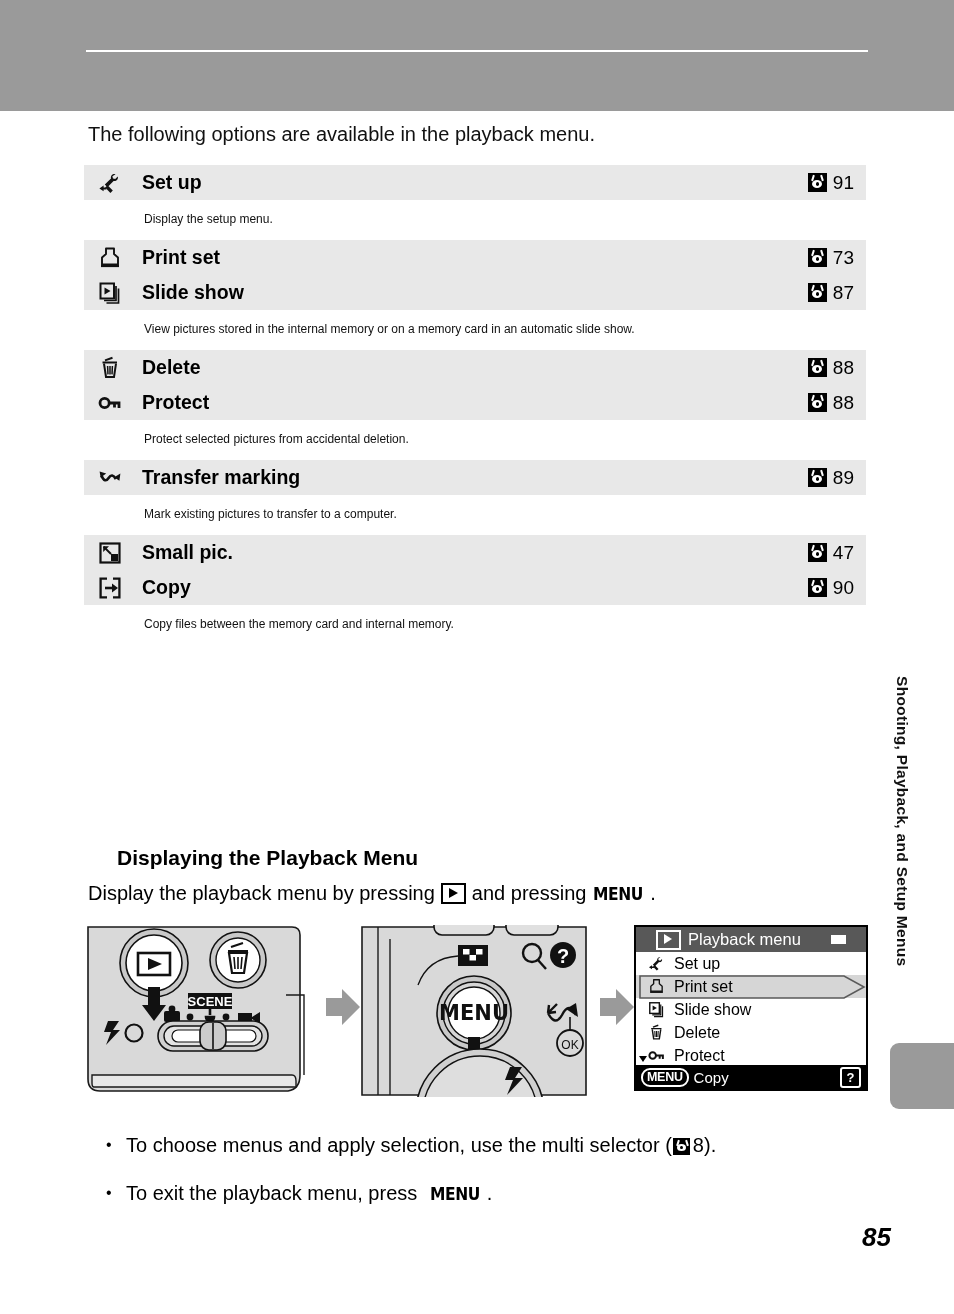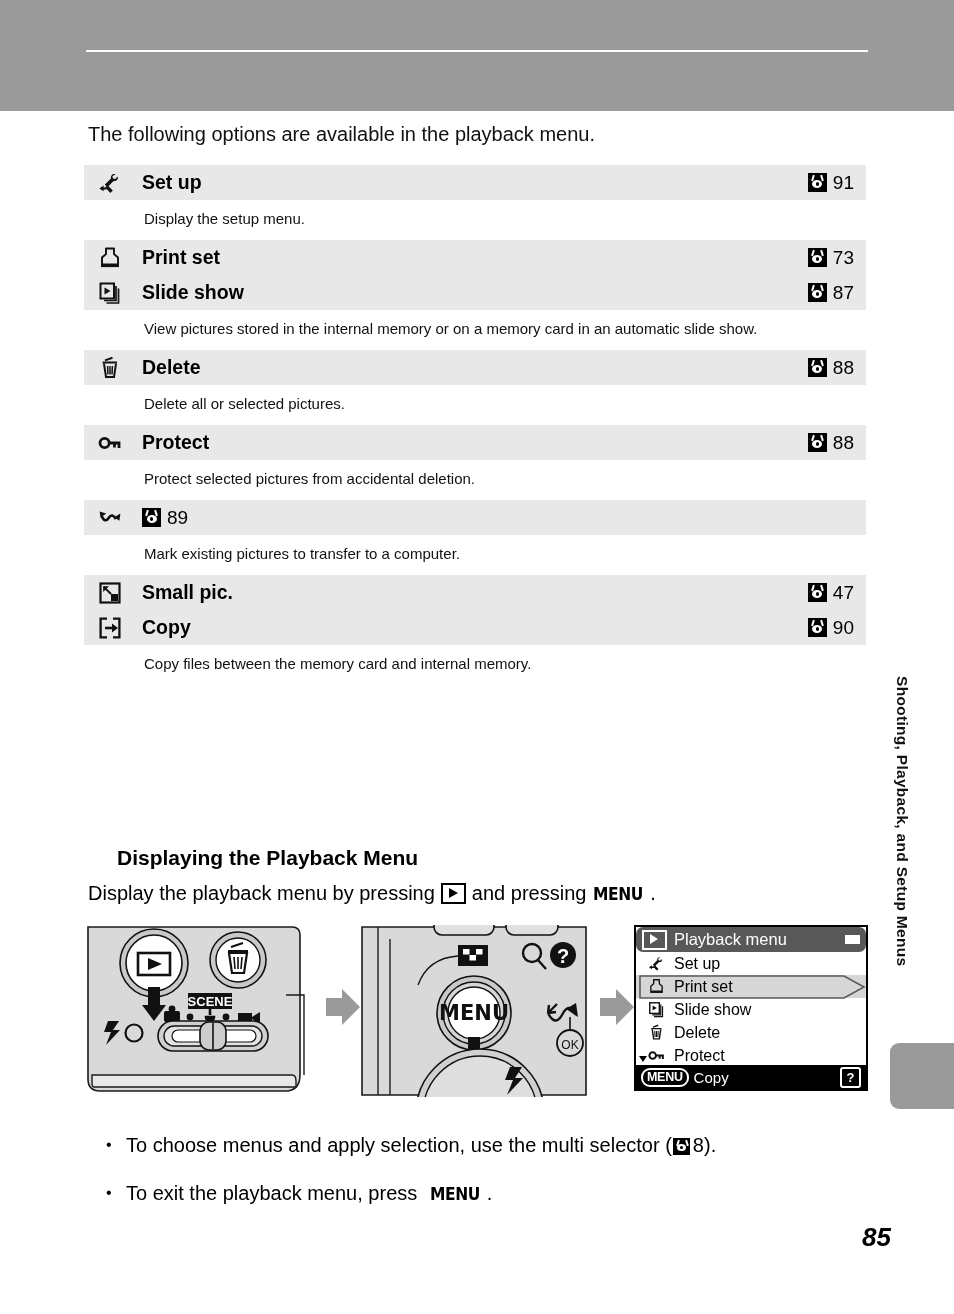--- a/index.html
+++ b/index.html
@@ -79,21 +79,21 @@
   .opt-ref {
     flex: 0 0 auto;
     display: flex;
     align-items: center;
     gap: 6px;
     font-size: 19px;
     color: #000;
   }
   .opt-desc {
     padding: 7px 12px 9px 60px;
-    font-size: 15px;
+    font-size: 12px;
     line-height: 24px;
     color: #111;
     background: #ffffff;
   }
 
   
   .refmark {
     width: 19px; height: 19px;
     background: #000;
     display: inline-block;
@@ -251,23 +251,22 @@
     border: 2px solid #000;
     box-sizing: border-box;
     background: #fff;
     font-family: "Liberation Sans", sans-serif;
   }
   .lcd-title {
     height: 25px;
     background: #585858;
     display: flex;
     align-items: center;
-    padding: 0 6px;
+    padding: 0 20px;
     gap: 7px;
-    border-radius: 7px;
   }
   .lcd-title-ico {
     width: 21px; height: 16px;
     border: 2px solid #fff;
     position: relative;
     flex: 0 0 21px;
   }
   .lcd-title-ico::after {
     content: "";
     position: absolute;
@@ -429,21 +428,20 @@
       </div>
       <div class="opt-label">Delete</div>
       <div class="opt-ref">
         <span class="refmark">
           <i class="ant antl"></i>
           <i class="ant antr"></i>
         </span>
         <span>88</span>
       </div>
     </div>
-    <div class="opt-desc">Delete all or selected pictures.</div>
     <div class="opt-row">
       <div class="opt-icon">
         <svg width="24" height="24" viewBox="0 0 24 24">
           <circle cx="6.6" cy="12" r="4.6" fill="none" stroke="#111" stroke-width="2.8"></circle>
           <path d="M11.2 12 L21 12 L21 17 M16.5 12 L16.5 16.5" stroke="#111" stroke-width="2.8" fill="none"></path>
         </svg>
       </div>
       <div class="opt-label">Protect</div>
       <div class="opt-ref">
         <span class="refmark">
@@ -455,20 +453,21 @@
     </div>
     <div class="opt-desc">Protect selected pictures from accidental deletion.</div>
     <div class="opt-row">
       <div class="opt-icon">
         <svg width="24" height="24" viewBox="0 0 24 24">
           <path d="M3.4 9.6 q3.6 8 7.2 2.4 q3.6 -5.6 7.2 1.2" fill="none" stroke="#111" stroke-width="2.6"></path>
           <polygon points="1.6,5.4 8.2,7.4 2.6,11.4" fill="#111"></polygon>
           <polygon points="22.4,7.6 16.2,11.2 21.4,14.8" fill="#111"></polygon>
         </svg>
       </div>
+      <div class="opt-label">Transfer marking</div>
       <div class="opt-ref">
         <span class="refmark">
           <i class="ant antl"></i>
           <i class="ant antr"></i>
         </span>
         <span>89</span>
       </div>
     </div>
     <div class="opt-desc">Mark existing pictures to transfer to a computer.</div>
     <div class="opt-row">

